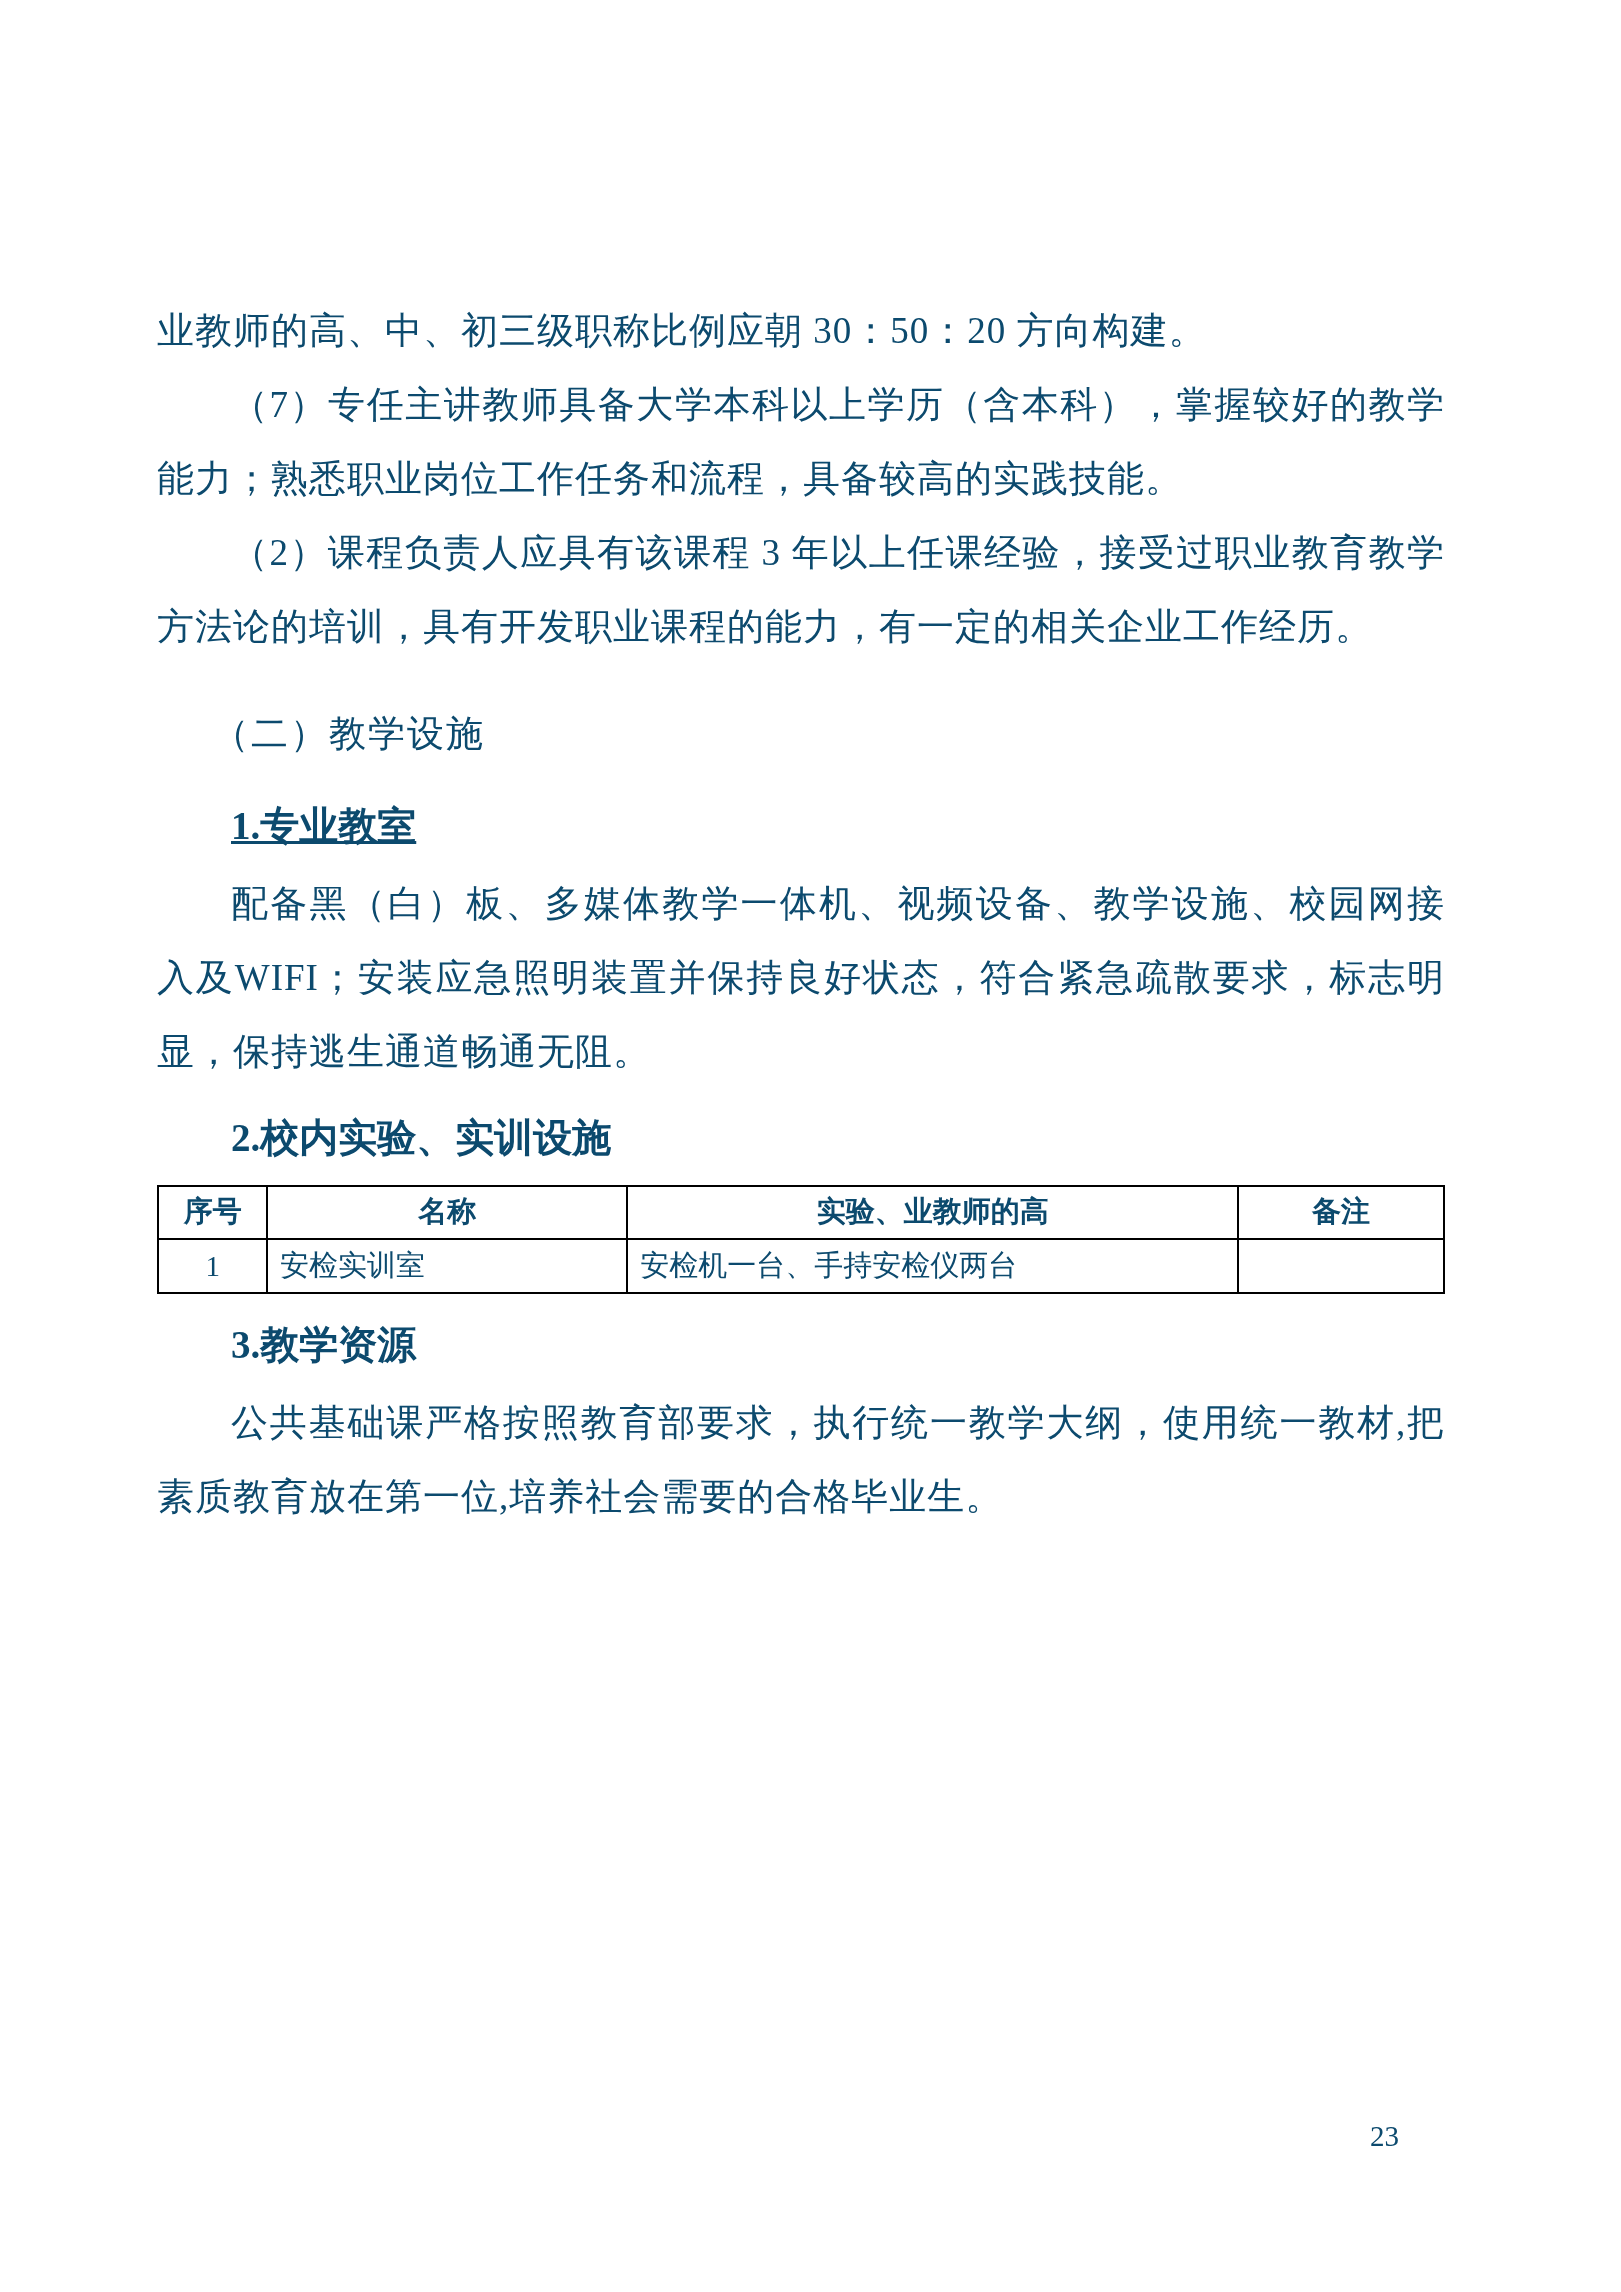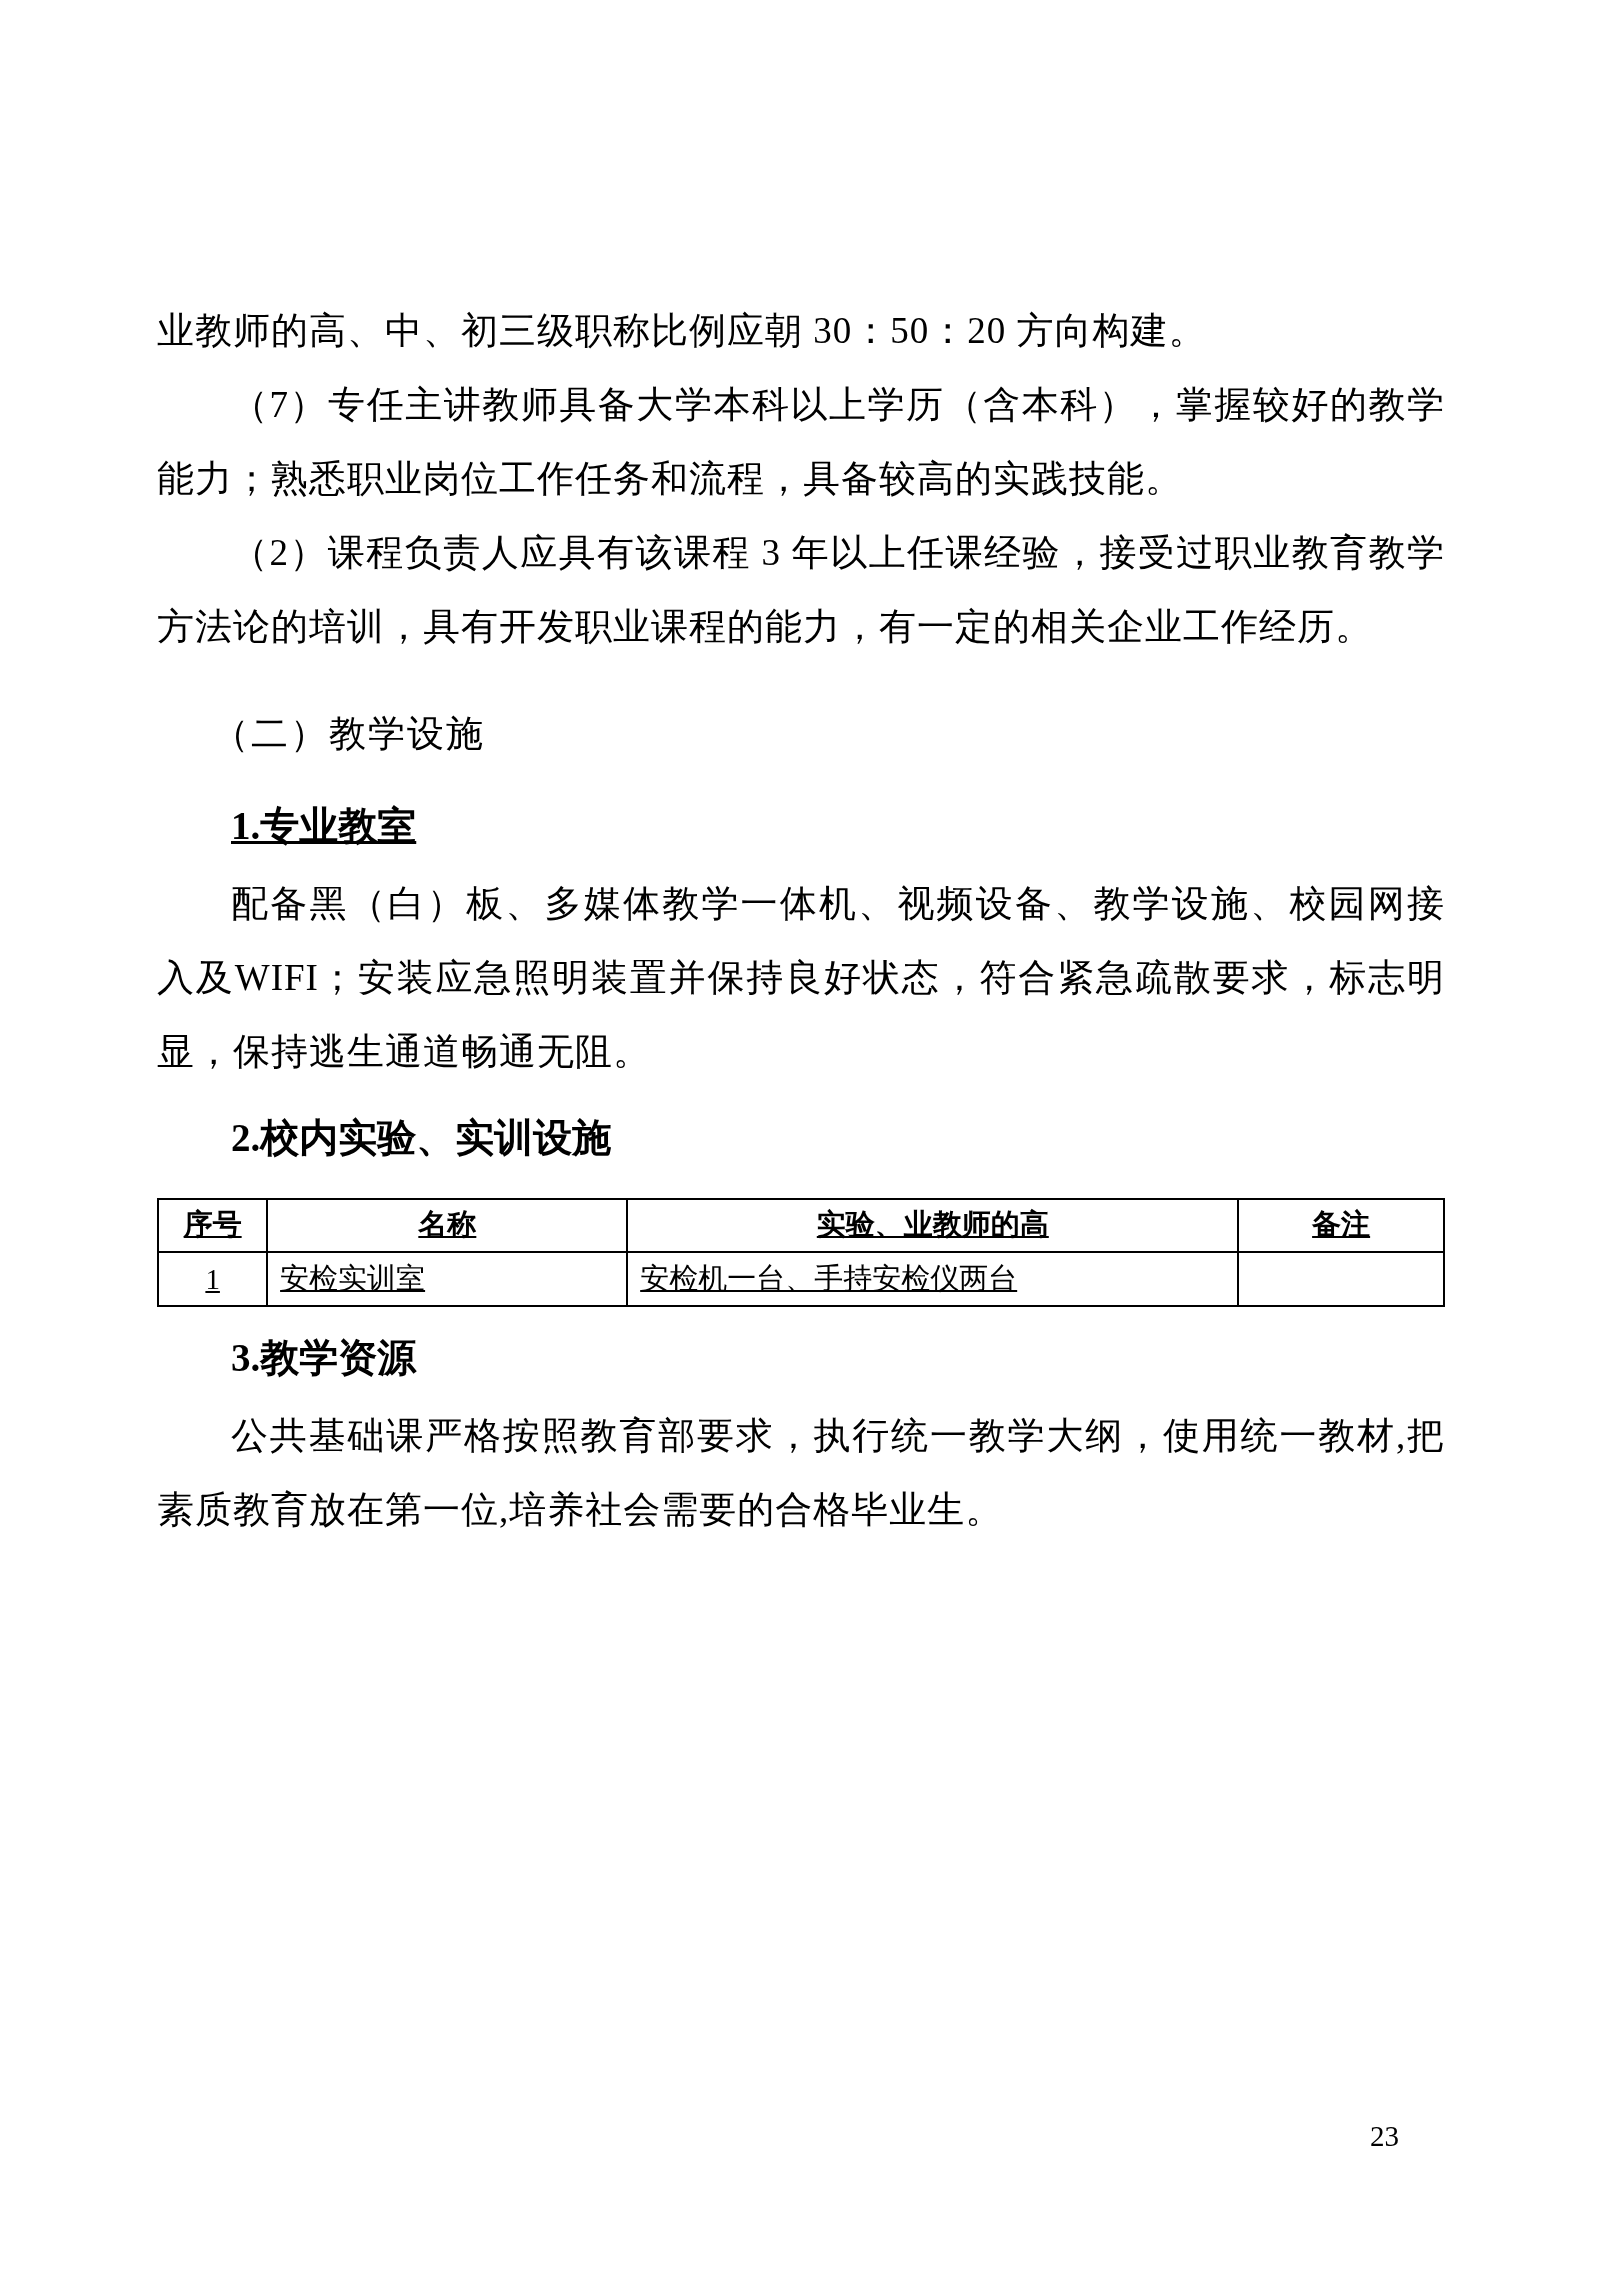--- a/index.html
+++ b/index.html
@@ -7,21 +7,21 @@
     padding: 0;
     background: #ffffff;
   }
   .page {
     position: relative;
     width: 1621px;
     height: 2293px;
     margin: 0 auto;
     background: #ffffff;
     font-family: "Liberation Serif", "DejaVu Serif", serif;
-    color: #000000;
+    color: #0c4a6e;
     box-sizing: border-box;
     padding: 294px 176px 0 157px;
     overflow: hidden;
   }
   .body-para {
     font-size: 37px;
     line-height: 74px;
     text-align: justify;
     margin: 0;
     letter-spacing: 1px;
@@ -44,23 +44,22 @@
     padding-left: 55px;
     letter-spacing: 2px;
   }
   .h-renzhi   { margin-top: 7.8px; }
   .h-jiaoshi  { margin-top: 9.8px; text-decoration: underline; }
   .h-shixun   { margin-top: 7.8px; }
   .h-ziyuan   { margin-top: 9.8px; }
   table.facilities {
     width: 100%;
     border-collapse: collapse;
-    margin-top: 19px;
+    margin-top: 6px;
     table-layout: fixed;
-    text-decoration: underline;
   }
   table.facilities th,
   table.facilities td {
     border: 2px solid #000000;
     font-size: 29px;
     padding: 5.9px 11.8px;
     box-sizing: border-box;
     height: 49px;
     overflow: hidden;
     white-space: nowrap;

